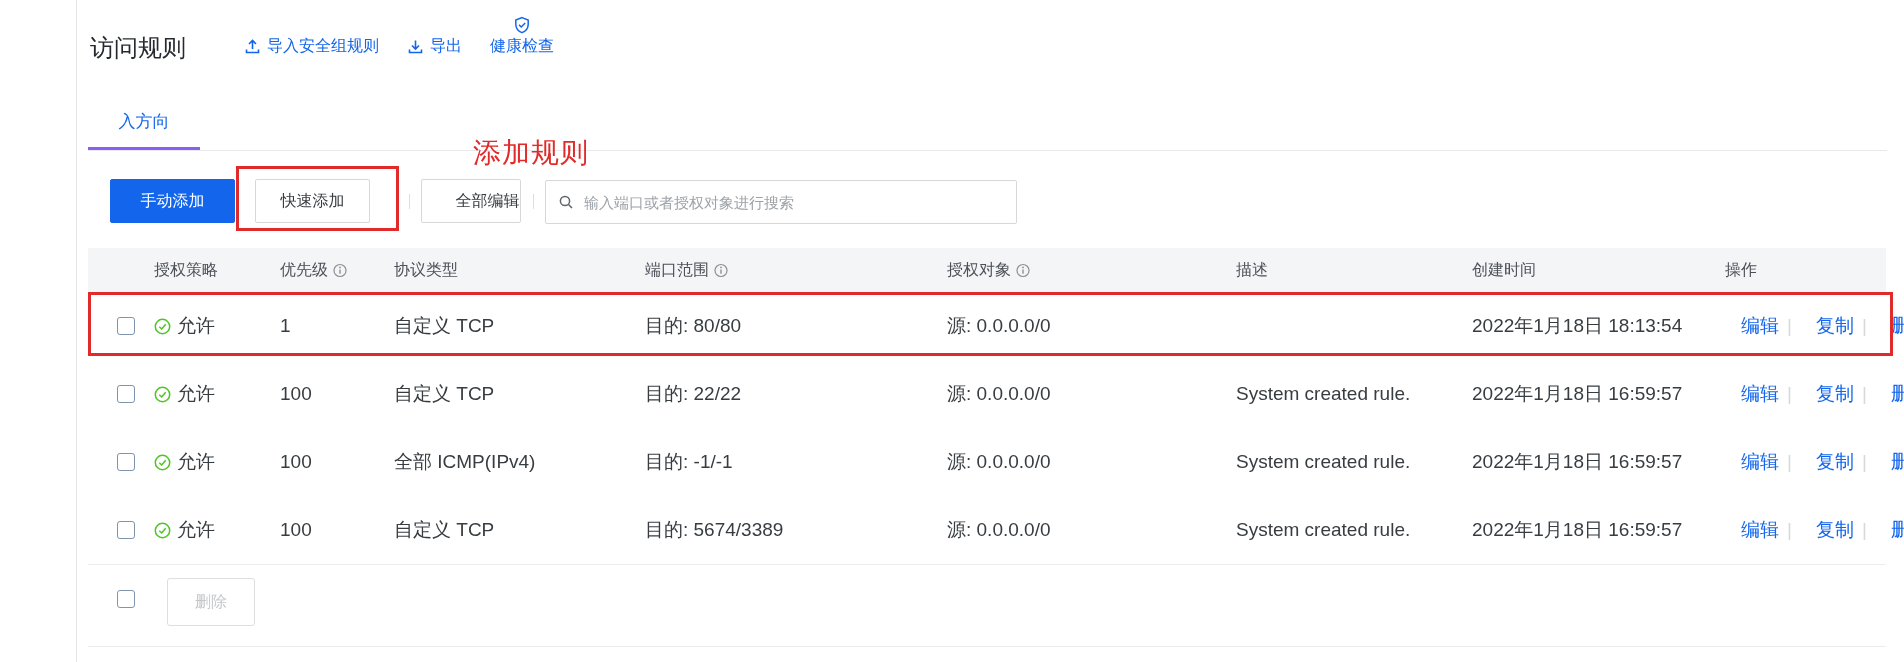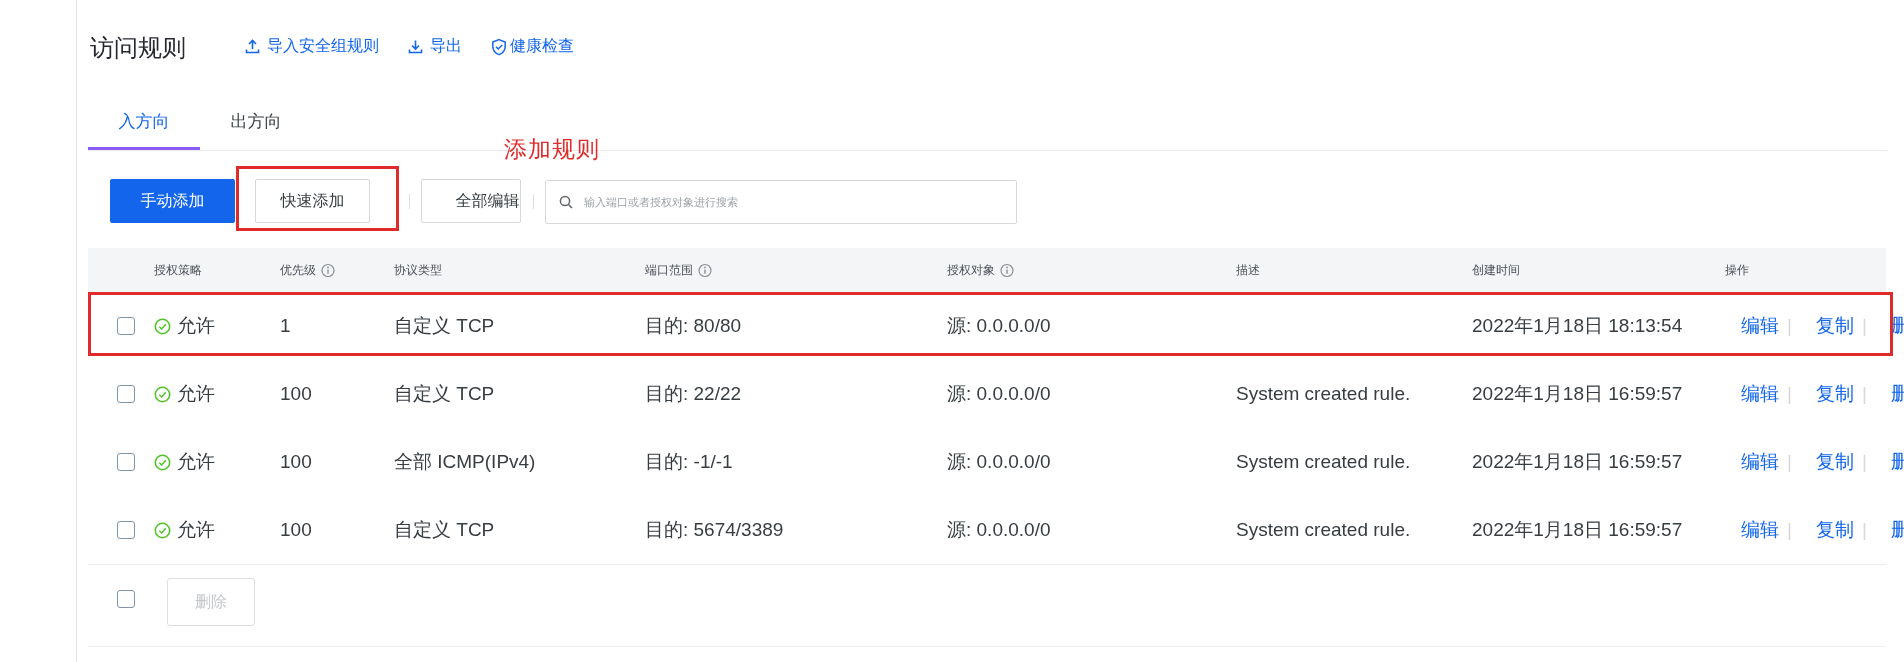--- a/index.html
+++ b/index.html
@@ -5,43 +5,43 @@
   html,body{margin:0;padding:0;background:#fff;}
   #screen{position:relative;width:1904px;height:662px;background:#ffffff;overflow:hidden;
           font-family:"Liberation Sans","DejaVu Sans",sans-serif;color:#333;}
   .abs{position:absolute;}
   
   #left-divider{left:76px;top:0;width:1px;height:662px;background:#e4e5e8;}
   
   #page-title{left:90px;top:32px;font-size:24px;color:#262a30;}
   #toolbar{left:244px;top:33px;display:flex;align-items:flex-end;gap:28px;height:24px;}
   .tool-link{display:flex;align-items:center;gap:6px;color:#1366ec;font-size:16px;cursor:pointer;white-space:nowrap;}
-  .tool-link.tight{gap:2px;}
+  .tool-link.tight{gap:2px;flex-direction:column;}
   
   #tabs{left:88px;top:100px;display:flex;height:50px;}
   .tab{width:112px;text-align:center;font-size:17px;line-height:44px;color:#373d41;cursor:pointer;}
   .tab.active{color:#1366ec;border-bottom:3px solid #8b5cf6;font-weight:400;}
   #tabs-border{left:88px;top:150px;width:1799px;height:1px;background:#e8e9eb;}
   
   .btn{position:absolute;height:44px;border-radius:2px;font-size:16px;display:flex;align-items:center;justify-content:center;box-sizing:border-box;cursor:pointer;}
   #btn-manual{left:110px;top:179px;width:125px;background:#1366ec;color:#fff;border:1px solid #1366ec;}
   #btn-quick{left:255px;top:179px;width:115px;background:#fff;color:#373d41;border:1px solid #d7d8da;}
   #btn-editall{left:421px;top:179px;width:100px;background:#fff;color:#373d41;border:1px solid #d7d8da;padding-left:33px;}
   .btn-sep{position:absolute;top:194px;width:1px;height:15px;background:#dcdee0;}
   
   #search-box{left:545px;top:180px;width:472px;height:44px;border:1px solid #d7d8da;border-radius:2px;box-sizing:border-box;display:flex;align-items:center;padding:0 12px;background:#fff;}
-  #search-box input{border:none;outline:none;flex:1;font-size:11px;color:#333;margin-left:8px;font-family:inherit;background:transparent;}
+  #search-box input{border:none;outline:none;flex:1;font-size:15px;color:#333;margin-left:8px;font-family:inherit;background:transparent;}
   #search-box input::placeholder{color:#9da3a8;}
   
-  #ann-text{left:473px;top:134px;font-size:23px;color:#e12b2b;font-weight:400;letter-spacing:1px;margin-left:31px;}
+  #ann-text{left:473px;top:134px;font-size:28px;color:#e12b2b;font-weight:400;letter-spacing:1px;}
   #ann-quick-box{left:236px;top:166px;width:163px;height:65px;border:3px solid #e12b2b;box-sizing:border-box;}
   #ann-row-box{left:88px;top:292px;width:1805px;height:64px;border:3px solid #e12b2b;box-sizing:border-box;z-index:5;}
   
   #thead{left:88px;top:248px;width:1798px;height:44px;background:#f4f5f7;}
-  .hcell{position:absolute;top:50%;transform:translateY(-50%);font-size:12px;color:#4c5158;white-space:nowrap;display:flex;align-items:center;gap:5px;}
+  .hcell{position:absolute;top:50%;transform:translateY(-50%);font-size:16px;color:#4c5158;white-space:nowrap;display:flex;align-items:center;gap:5px;}
   .t-row{position:absolute;left:88px;width:1798px;height:68px;border-bottom:1px solid #ebedef;background:#fff;}
   .cell{position:absolute;top:50%;transform:translateY(-50%);font-size:19px;color:#373d41;white-space:nowrap;display:flex;align-items:center;}
   .col-check{left:29px;}
   .col-policy{left:66px;}
   .col-priority{left:192px;}
   .col-protocol{left:306px;}
   .col-port{left:557px;}
   .col-source{left:859px;}
   .col-desc{left:1148px;}
   .col-time{left:1384px;}
@@ -88,21 +88,20 @@
             <path d="M9 1.6 L15.2 4 V8.2 C15.2 12.2 12.6 15.2 9 16.6 C5.4 15.2 2.8 12.2 2.8 8.2 V4 Z" fill="none" stroke="#1366ec" stroke-width="1.5"></path>
             <path d="M6 8.8 L8.2 11 L12.2 7" fill="none" stroke="#1366ec" stroke-width="1.5"></path>
           </svg>
       </span>
       <span>健康检查</span>
     </div>
   </div>
 
   <div id="tabs" class="abs">
     <div class="tab active">入方向</div>
-    <div class="tab">出方向</div>
   </div>
   <div id="tabs-border" class="abs"></div>
 
   <div id="btn-manual" class="btn">手动添加</div>
   <div id="btn-quick" class="btn">快速添加</div>
   <div class="btn-sep" style="left:409px;"></div>
   <div id="btn-editall" class="btn">全部编辑</div>
   <div class="btn-sep" style="left:533px;"></div>
 
   <div id="search-box" class="abs">

